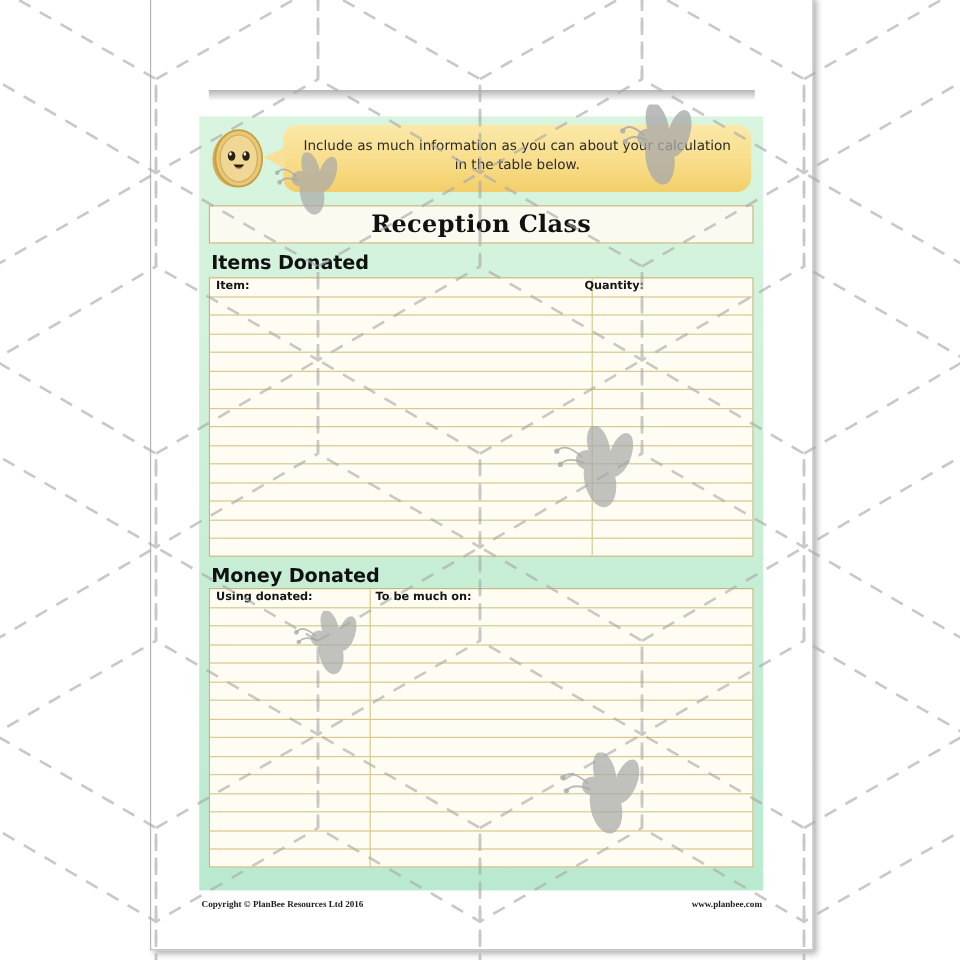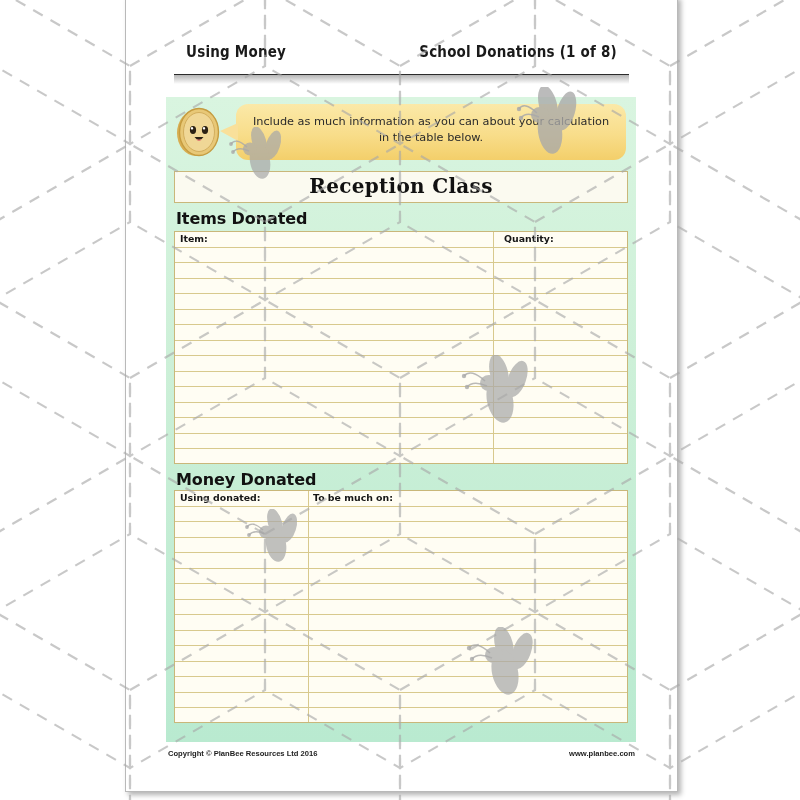--- a/index.html
+++ b/index.html
@@ -201,21 +201,21 @@
     width: 1px;
     background: #d8c98d;
   }
   #items-divider { left: 318px; }
   #money-divider { left: 133px; }
 
   
   .footer-text {
     position: absolute;
     top: 752px;
-    font-family: Liberation Sans, sans-serif;
+    font-family: Liberation Serif, serif;
     font-weight: bold;
     font-size: 7.6px;
     color: #1d1d1d;
     white-space: nowrap;
   }
   #footer-copyright { left: 42px; }
   #footer-url { right: 42px; }
 
   
   .bee {
@@ -230,24 +230,20 @@
     pointer-events: none;
   }
 </style>
 </head>
 <body>
 
 <div id="canvas">
 
   <div id="page-card">
 
-    <div id="header-strip">
-      <div class="hdr-text" id="hdr-left">Using Money</div>
-      <div class="hdr-text" id="hdr-right">School Donations (1 of 8)</div>
-    </div>
     <div id="header-shadow"></div>
 
     <div id="green-panel">
 
       <div id="class-title-box">
         <div id="class-title">Reception Class</div>
       </div>
 
       <div id="bubble-row">
 
@@ -284,21 +280,21 @@
         </svg>
       </div>
 
       <div class="section-heading" id="items-heading">Items Donated</div>
 
       <div class="lined-table" id="items-table">
         <div class="vdivider" id="items-divider"></div>
 
         <div class="thead-row">
           <span class="col-label" style="left:5px;">Item:</span>
-          <span class="col-label" style="left:329px;">Quantity:</span>
+          <span class="col-label" style="left:312px;">Quantity:</span>
         </div>
 
         <div class="trow"></div>
         <div class="trow"></div>
         <div class="trow"></div>
         <div class="trow"></div>
         <div class="trow"></div>
         <div class="trow"></div>
         <div class="trow"></div>
         <div class="trow"></div>

